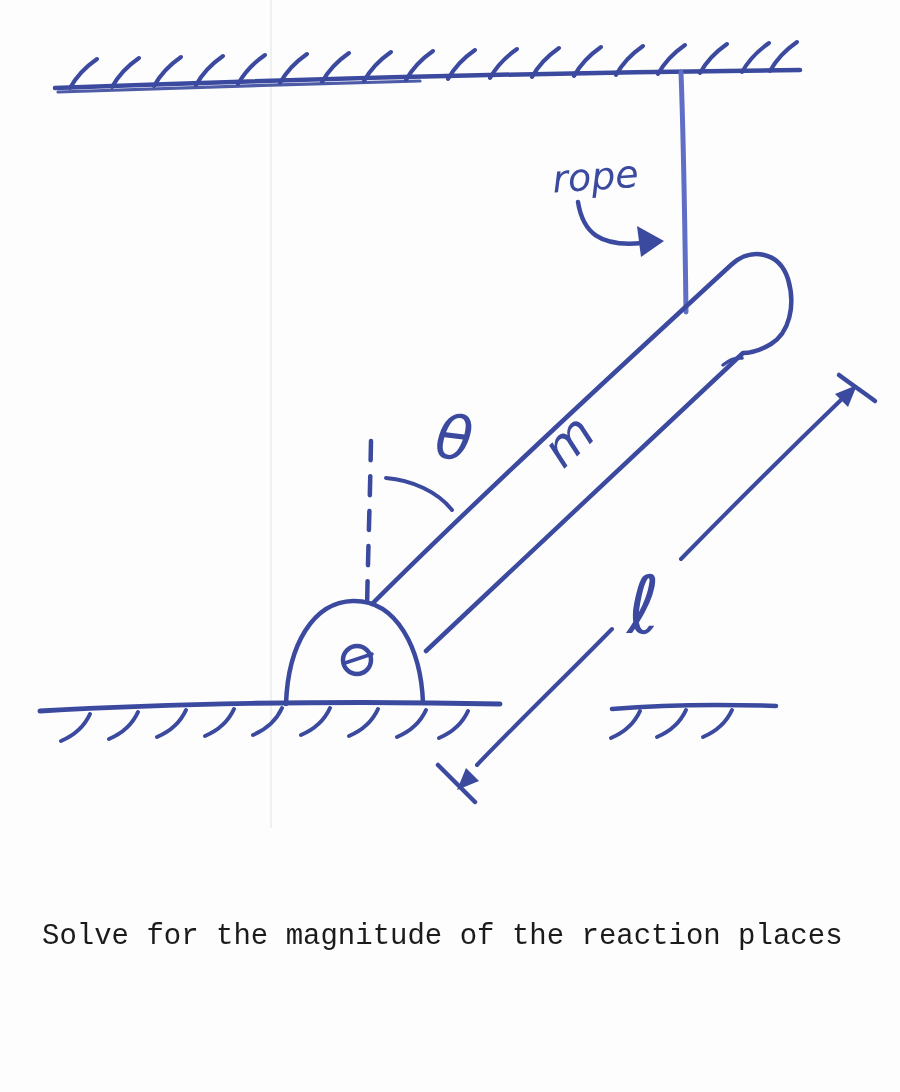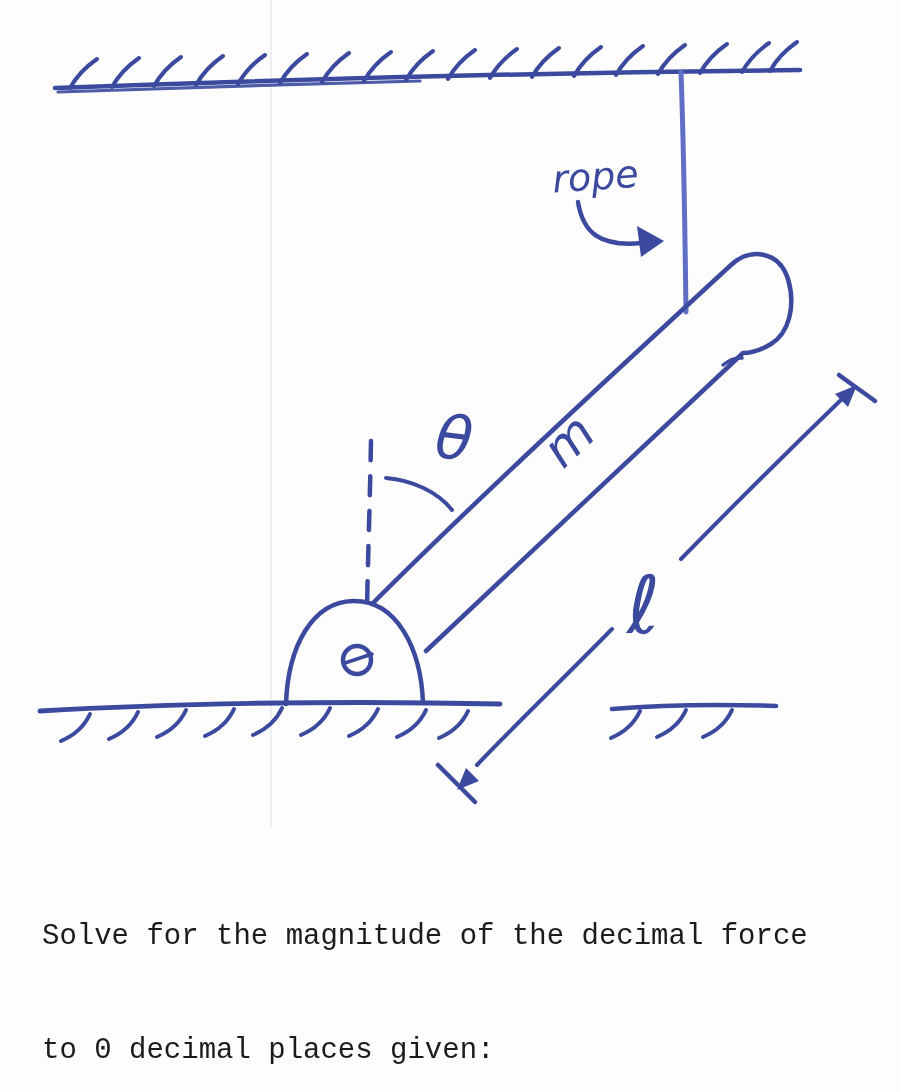--- a/index.html
+++ b/index.html
@@ -89,17 +89,16 @@
     <path class="stroke-ink" stroke-width="4" d="M90,714 c -5,11 -15,21 -29,27 M138,712 c -5,11 -15,21 -29,27 M186,710 c -5,11 -15,21 -29,27 M234,709 c -5,11 -15,21 -29,27 M282,708 c -5,11 -15,21 -29,27 M330,708 c -5,11 -15,21 -29,27 M378,709 c -5,11 -15,21 -29,27 M426,710 c -5,11 -15,21 -29,27 M468,711 c -5,11 -15,21 -29,27"></path>
   </g>
 
   <g stroke-linecap="round" fill="none">
     <path class="stroke-ink" stroke-width="4.5" d="M612,709 C 660,705 720,704 776,706"></path>
     <path class="stroke-ink" stroke-width="4" d="M640,711 c -5,11 -15,21 -29,27 M686,710 c -5,11 -15,21 -29,27 M732,710 c -5,11 -15,21 -29,27"></path>
   </g>
 </svg>
 
 <div class="problem">
-  <div>Solve for the magnitude of the decimal force</div>
-  <div>to 0 decimal places given:</div>
+  <div>Solve for the magnitude of the reaction places</div>
   
   
 </div>
 
 </body></html>

